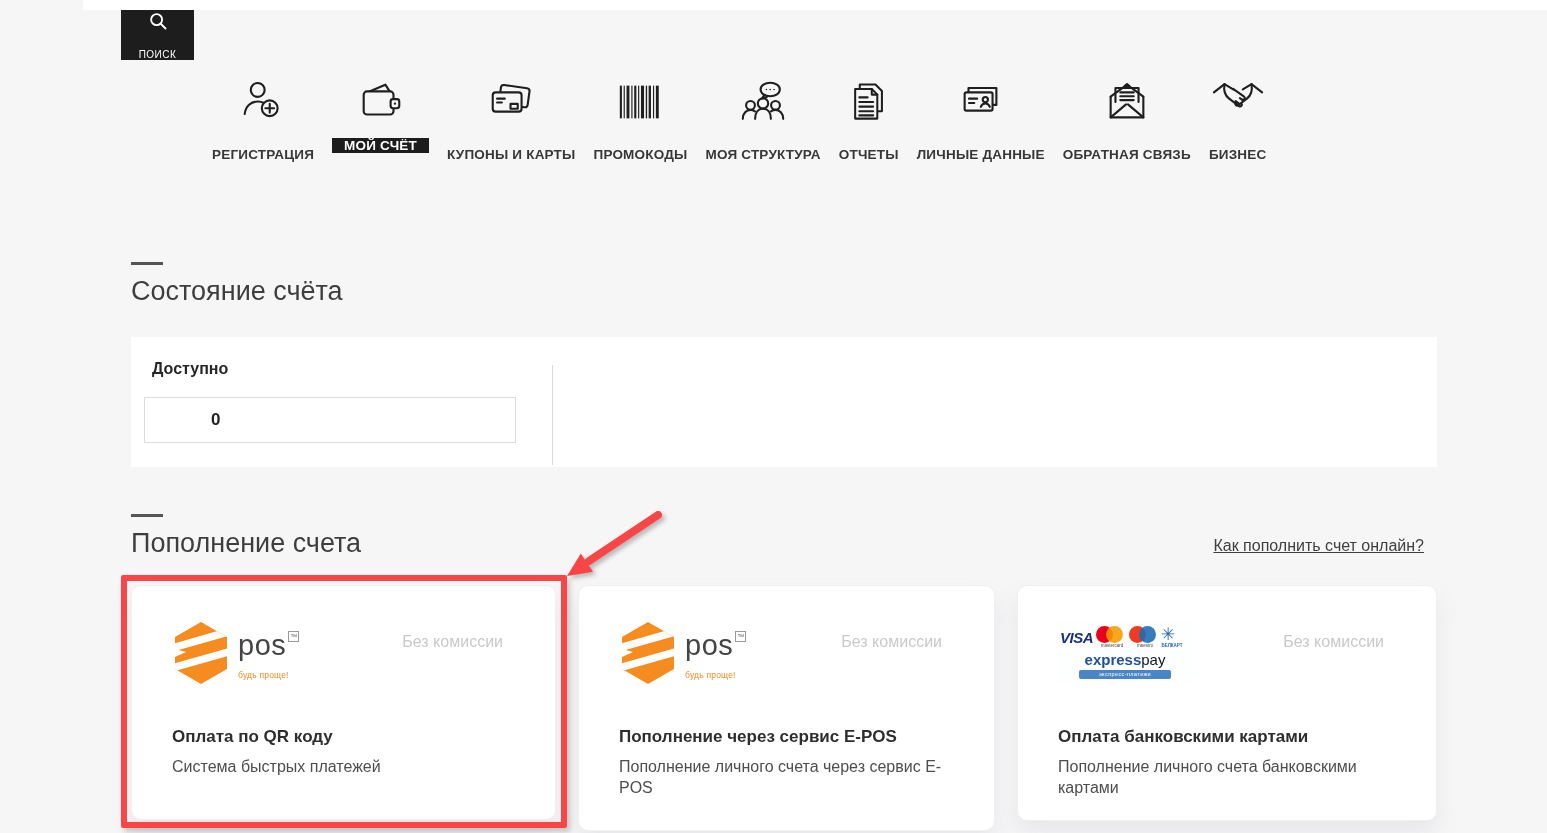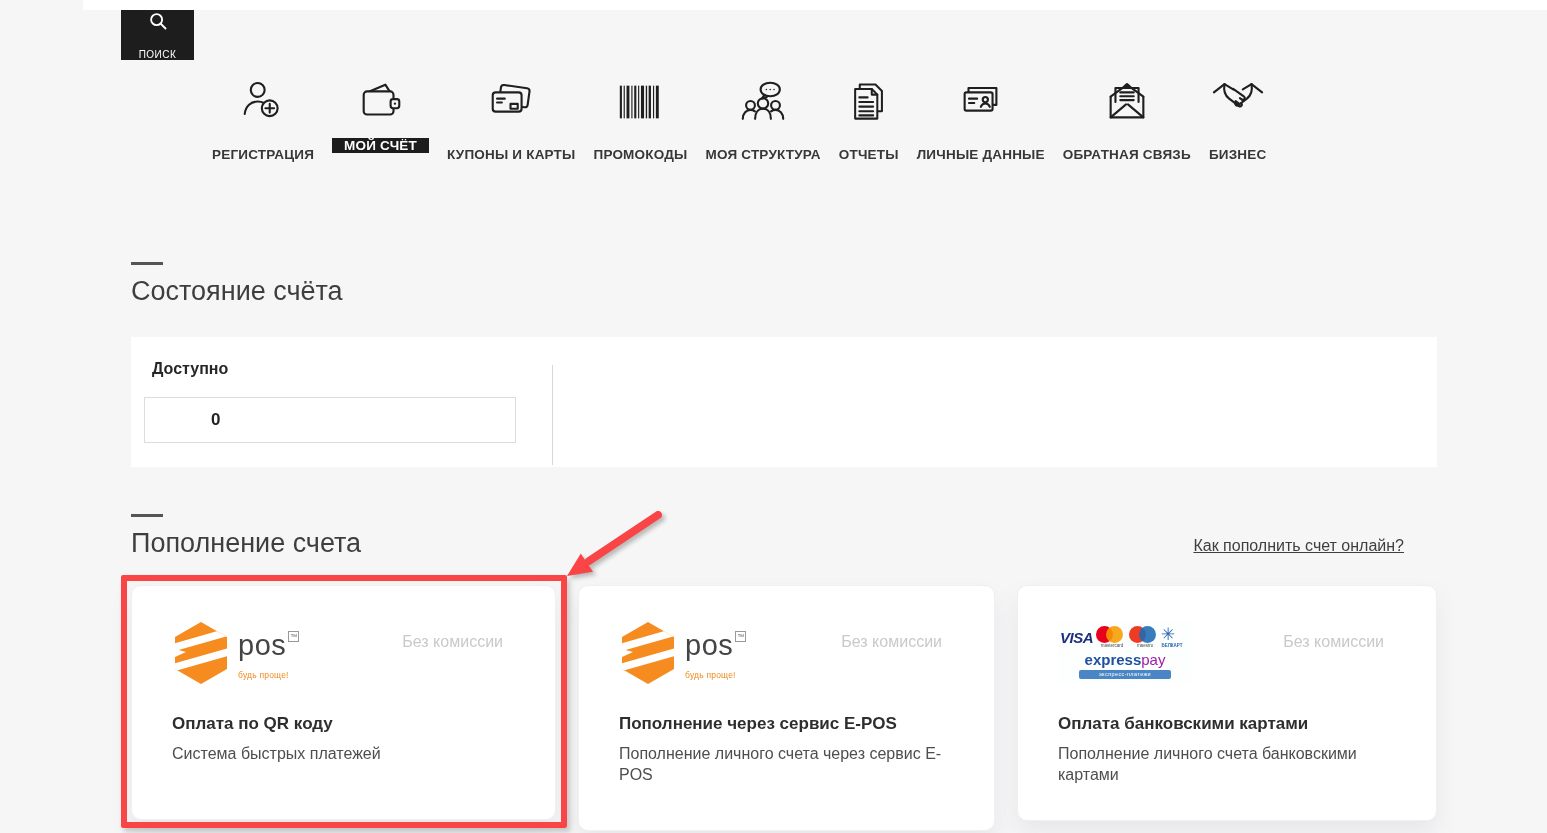--- a/index.html
+++ b/index.html
@@ -26,31 +26,31 @@
   .sec-dash { position:absolute; left:131px; width:32px; height:3px; background:#555555; }
   .sec-title { position:absolute; left:131px; font-size:27px; color:#3e3e3e; font-weight:400; }
 
   
   .panel { position:absolute; left:131px; top:337px; width:1306px; height:130px; background:#ffffff; }
   .avail-label { position:absolute; left:21px; top:23px; font-size:16px; font-weight:700; color:#262626; }
   .avail-box { position:absolute; left:13px; top:60px; width:372px; height:46px; background:#ffffff;
     border:1px solid #dcdcdc; font-size:17px; font-weight:700; color:#222222; line-height:44px; padding-left:66px; }
   .panel-divider { position:absolute; left:421px; top:28px; width:1px; height:100px; background:#d8d8d8; }
 
-  .help-link { position:absolute; right:143px; top:537px; font-size:16px; color:#3f3f3f; text-decoration:underline; cursor:pointer; }
+  .help-link { position:absolute; right:123px; top:537px; font-size:16px; color:#3f3f3f; text-decoration:underline; cursor:pointer; }
 
   
   .card { position:absolute; top:585px; background:#ffffff; border-radius:10px; border:1px solid #f0f0f0;
     box-shadow:0 12px 22px rgba(130,130,145,.12); padding:33px 40px; cursor:pointer; }
   .card-1 { left:131px; width:425px; height:235px; }
   .card-2 { left:578px; width:417px; height:246px; }
   .card-3 { left:1017px; width:420px; height:236px; }
   .logo-row { height:72px; display:flex; justify-content:space-between; align-items:flex-start; }
   .card-badge { color:#c9c9c9; font-size:16px; margin-top:14px; margin-right:12px; white-space:nowrap; }
-  .card-title { margin-top:23px; font-size:17px; font-weight:700; color:#2e2e2e; }
+  .card-title { margin-top:36px; font-size:17px; font-weight:700; color:#2e2e2e; }
   .card-sub { margin-top:9px; font-size:16px; color:#4e4e4e; line-height:1.32; }
 
   
   .epos-logo { display:flex; align-items:flex-start; margin-top:2px; }
   .epos-text { margin-left:8px; margin-top:10px; position:relative; }
   .epos-pos { font-size:29px; color:#454545; line-height:1; letter-spacing:.5px; }
   .epos-tm { display:inline-block; font-size:7px; color:#666; border:1px solid #999; width:11px; height:11px;
     text-align:center; line-height:10px; vertical-align:top; margin-left:2px; }
   .epos-tagline { font-size:8.5px; color:#f08a1d; margin-top:10px; letter-spacing:.2px; }
 
@@ -63,21 +63,21 @@
   .c-red { left:0; background:#e8001d; }
   .c-orange { left:10px; background:#f79c00; opacity:.88; }
   .c-red2 { left:0; background:#ed3b24; }
   .c-blue { left:10px; background:#1b6bb5; opacity:.88; }
   .bl-cap { position:absolute; left:0; top:18px; width:32px; font-size:4.5px; color:#4c4c4c; text-align:center; }
   .belkart { position:relative; width:22px; height:24px; margin-left:2px; }
   .belkart-star { font-size:17px; color:#2766ad; line-height:20px; font-weight:700; }
   .belkart-cap { color:#2766ad; font-weight:700; width:24px; left:-1px; }
   .bl-row2 { margin-top:3px; text-align:center; font-size:15px; line-height:1.05; }
   .ep-strong { font-weight:700; color:#20509e; }
-  .ep-light { color:#a21caf; }
+  .ep-light { color:#0f172a; }
   .bl-row3 { margin:2px auto 0; width:92px; height:9px; background:#4a86c6; border-radius:2px;
     color:#ffffff; font-size:5.5px; text-align:center; line-height:9px; letter-spacing:.4px; }
 
   
   .highlight-box { position:absolute; left:121px; top:575px; width:446px; height:253px;
     border:6px solid #f94545; border-radius:2px; box-shadow:3px 4px 5px rgba(120,120,120,.35); z-index:5; }
   .anno-arrow { position:absolute; left:545px; top:496px; z-index:6; filter:drop-shadow(3px 3px 2px rgba(110,110,110,.45)); }
 </style>
 </head>
 <body>

